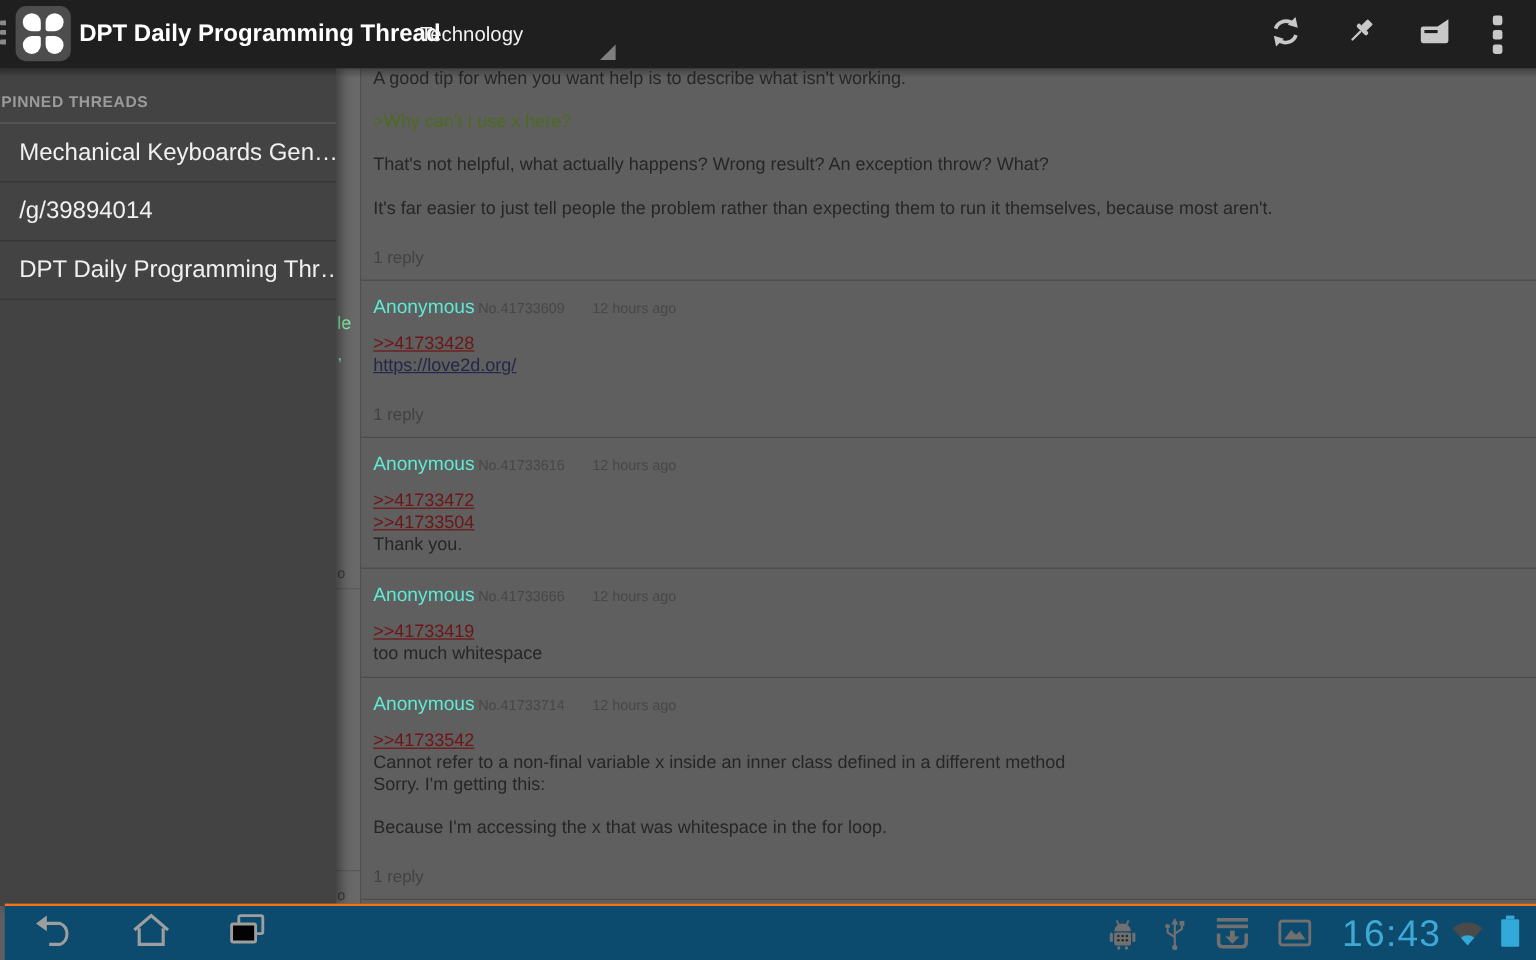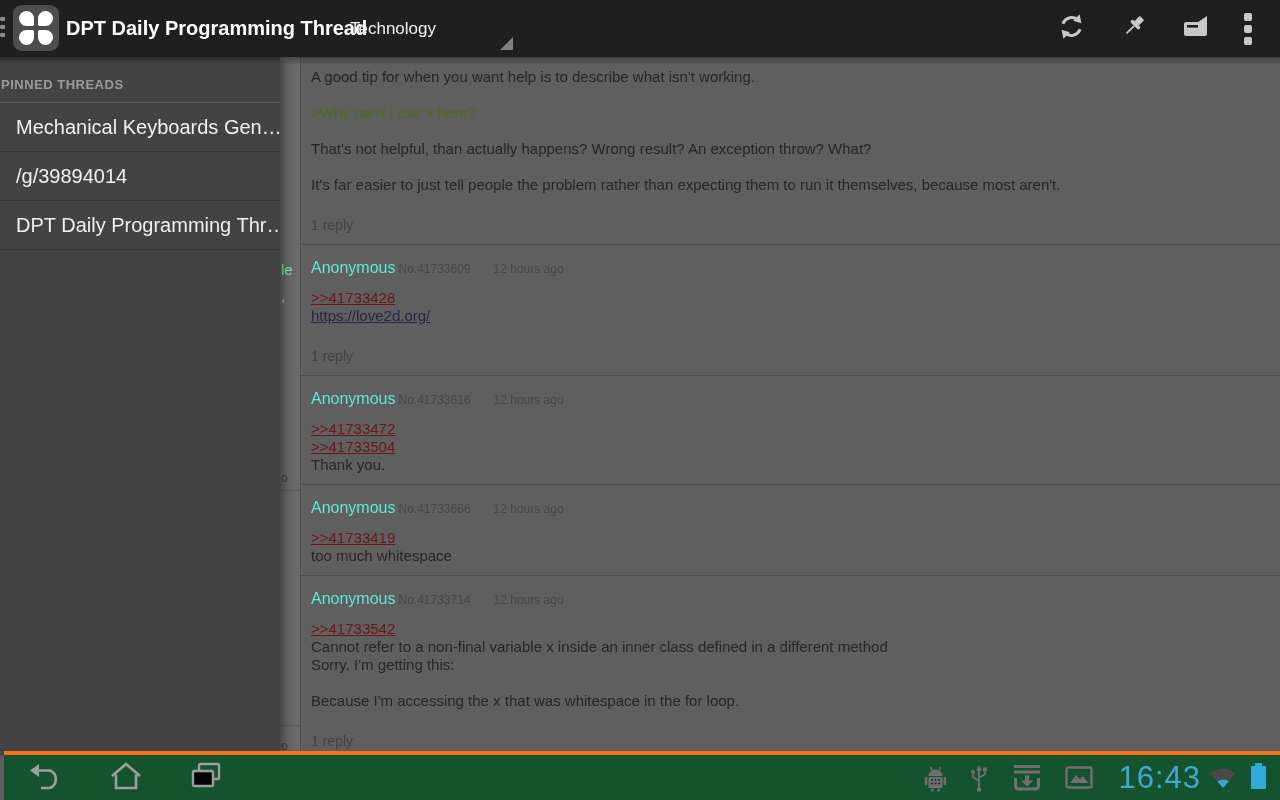--- a/index.html
+++ b/index.html
@@ -32,21 +32,21 @@
   .content{position:absolute;top:57px;bottom:45px;left:0;right:0;background:#5f5f5f;z-index:5;}
   .left-pane-sliver{position:absolute;left:280px;top:0;bottom:0;width:20px;background:#696969;
                     border-right:1px solid #4f4f4f;overflow:hidden;}
   .frag{position:absolute;left:1px;color:#86efac;font-size:15px;line-height:16px;white-space:nowrap;}
   .sliver-div{position:absolute;left:0;width:20px;height:1px;background:#5a5a5a;}
   .thread-pane{position:absolute;left:301px;top:0;bottom:0;right:0;overflow:hidden;}
   .top-shadow{position:absolute;left:280px;right:0;top:0;height:8px;z-index:6;
               background:linear-gradient(rgba(0,0,0,0.30),rgba(0,0,0,0));pointer-events:none;}
 
   .post{padding:14px 12px 10px 10px;border-bottom:1px solid #4b4b4b;}
-  .post.first{padding-top:11px;}
+  .post.first{padding-top:0;}
   .post-header{height:18px;margin-bottom:12px;display:flex;align-items:baseline;}
   .poster-name{color:#5eead4;font-size:16px;}
   .post-no{color:#474747;font-size:12px;margin-left:3px;}
   .post-time{color:#474747;font-size:12px;margin-left:23px;}
   .pline{font-size:15px;line-height:18px;color:#262626;white-space:nowrap;}
   .pline.blank{height:18px;}
   .greentext{color:#4e6a1e;}
   .quotelink{color:#6e1517;text-decoration:underline;cursor:pointer;display:inline-block;}
   .weblink{color:#26264a;text-decoration:underline;cursor:pointer;display:inline-block;}
   .reply-count{color:#424242;font-size:14px;margin-top:23px;height:17px;cursor:pointer;}
@@ -55,22 +55,22 @@
   .drawer{position:absolute;left:0;top:57px;bottom:45px;width:280px;background:#434343;z-index:20;
           box-shadow:3px 0 10px rgba(0,0,0,0.45);}
   .drawer::before{content:"";position:absolute;left:0;right:0;top:0;height:7px;
           background:linear-gradient(rgba(0,0,0,0.35),rgba(0,0,0,0));}
   .drawer-header{padding:20px 16px 10px 1px;color:#9b9b9b;font-size:13px;font-weight:bold;letter-spacing:0.5px;}
   .drawer-header-divider{height:1px;background:#5d5d5d;}
   .drawer-item{height:48px;line-height:48px;padding-left:16px;padding-right:10px;color:#f0f0f0;
                font-size:20px;border-bottom:1px solid #353535;white-space:nowrap;overflow:hidden;cursor:pointer;}
 
   
-  .navbar{position:absolute;left:4px;right:0;bottom:0;height:45px;background:#14532d;z-index:50;
-          border-top:4px solid #f97316;}
+  .navbar{position:absolute;left:4px;right:0;bottom:0;height:45px;background:#0c4a6e;z-index:50;
+          border-top:2px solid #f97316;}
   .nav-btn{position:absolute;top:0;width:64px;height:45px;display:flex;align-items:center;justify-content:center;cursor:pointer;}
   .nav-back{left:10px;} .nav-home{left:90px;} .nav-recents{left:170px;}
   .systray{position:absolute;right:10px;top:0;height:45px;display:flex;align-items:center;}
   .tray-ico{margin:0 11px;display:flex;align-items:center;}
   .clock{color:#3fa9d6;font-size:31px;letter-spacing:1px;margin-left:14px;margin-right:6px;font-weight:400;}
   .battery{position:relative;width:15px;height:23px;background:#33a9da;border-radius:1px;margin-left:12px;margin-right:4px;}
   .battery::before{content:"";position:absolute;top:-3px;left:4px;width:7px;height:3px;background:#33a9da;}
 </style>
 </head>
 <body>
@@ -87,21 +87,21 @@
       <div class="sliver-div" style="top:668px"></div>
     </div>
 
     <div class="thread-pane">
 
       <div class="post first">
         <div class="pline">A good tip for when you want help is to describe what isn't working.</div>
         <div class="pline blank"></div>
         <div class="pline greentext">&gt;Why can't I use x here?</div>
         <div class="pline blank"></div>
-        <div class="pline">That's not helpful, than actually happens? Wrong result? An exception throw? What?</div>
+        <div class="pline">That's not helpful, what actually happens? Wrong result? An exception throw? What?</div>
         <div class="pline blank"></div>
         <div class="pline">It's far easier to just tell people the problem rather than expecting them to run it themselves, because most aren't.</div>
         <div class="reply-count">1 reply</div>
       </div>
 
       <div class="post">
         <div class="post-header">
           <span class="poster-name">Anonymous</span>
           <span class="post-no">No.41733609</span>
           <span class="post-time">12 hours ago</span>

